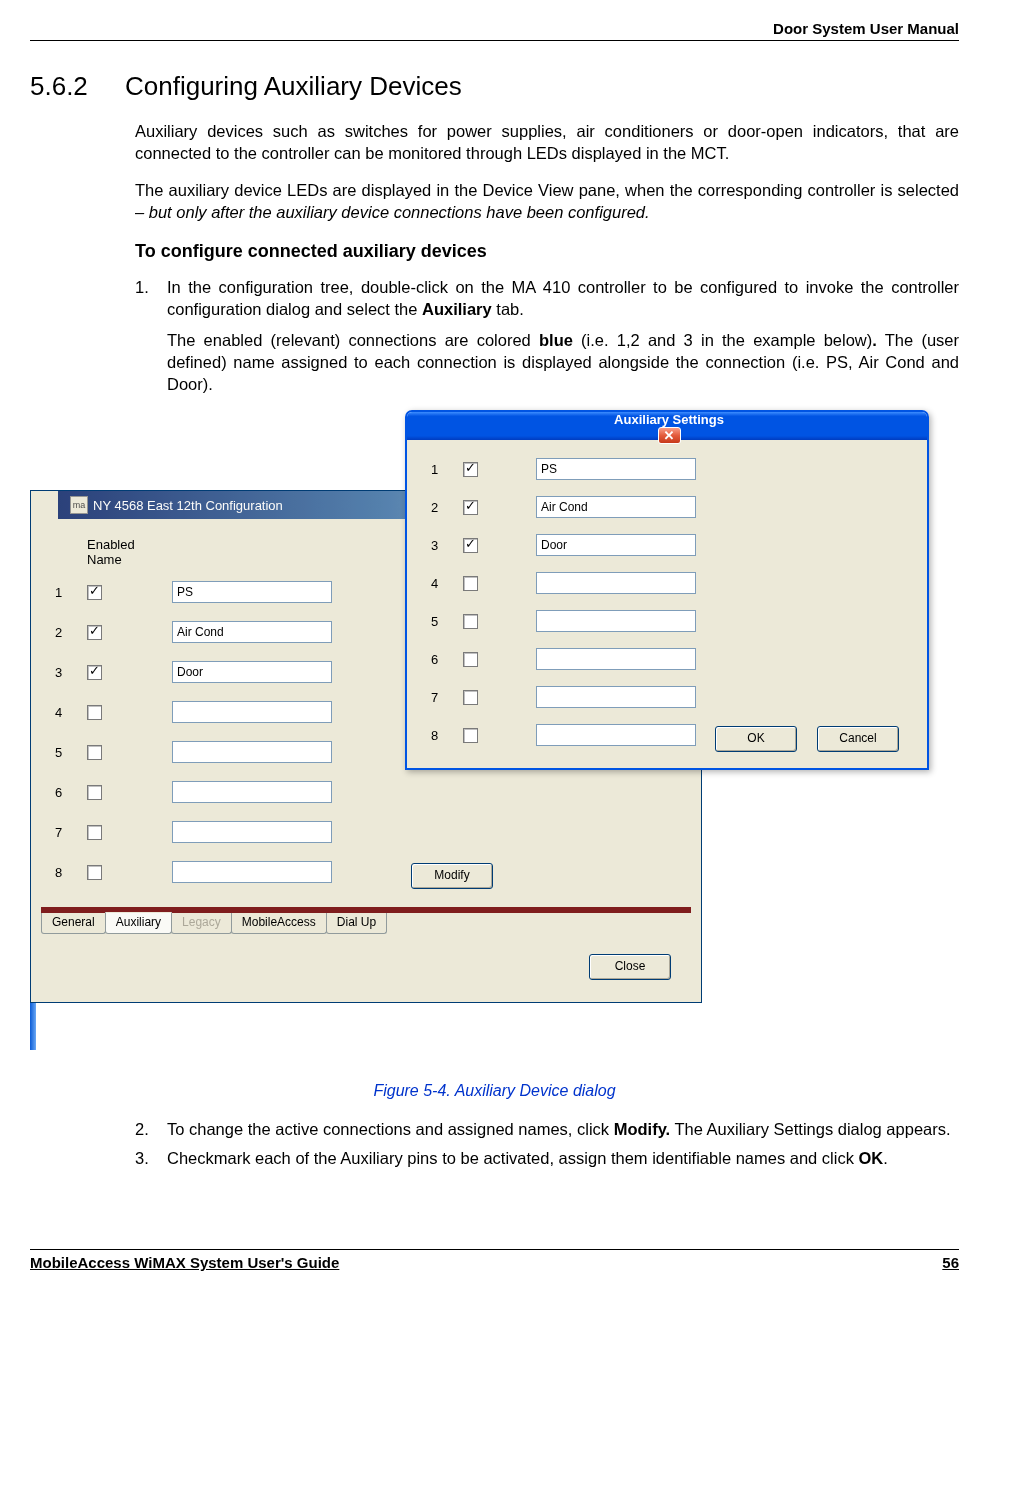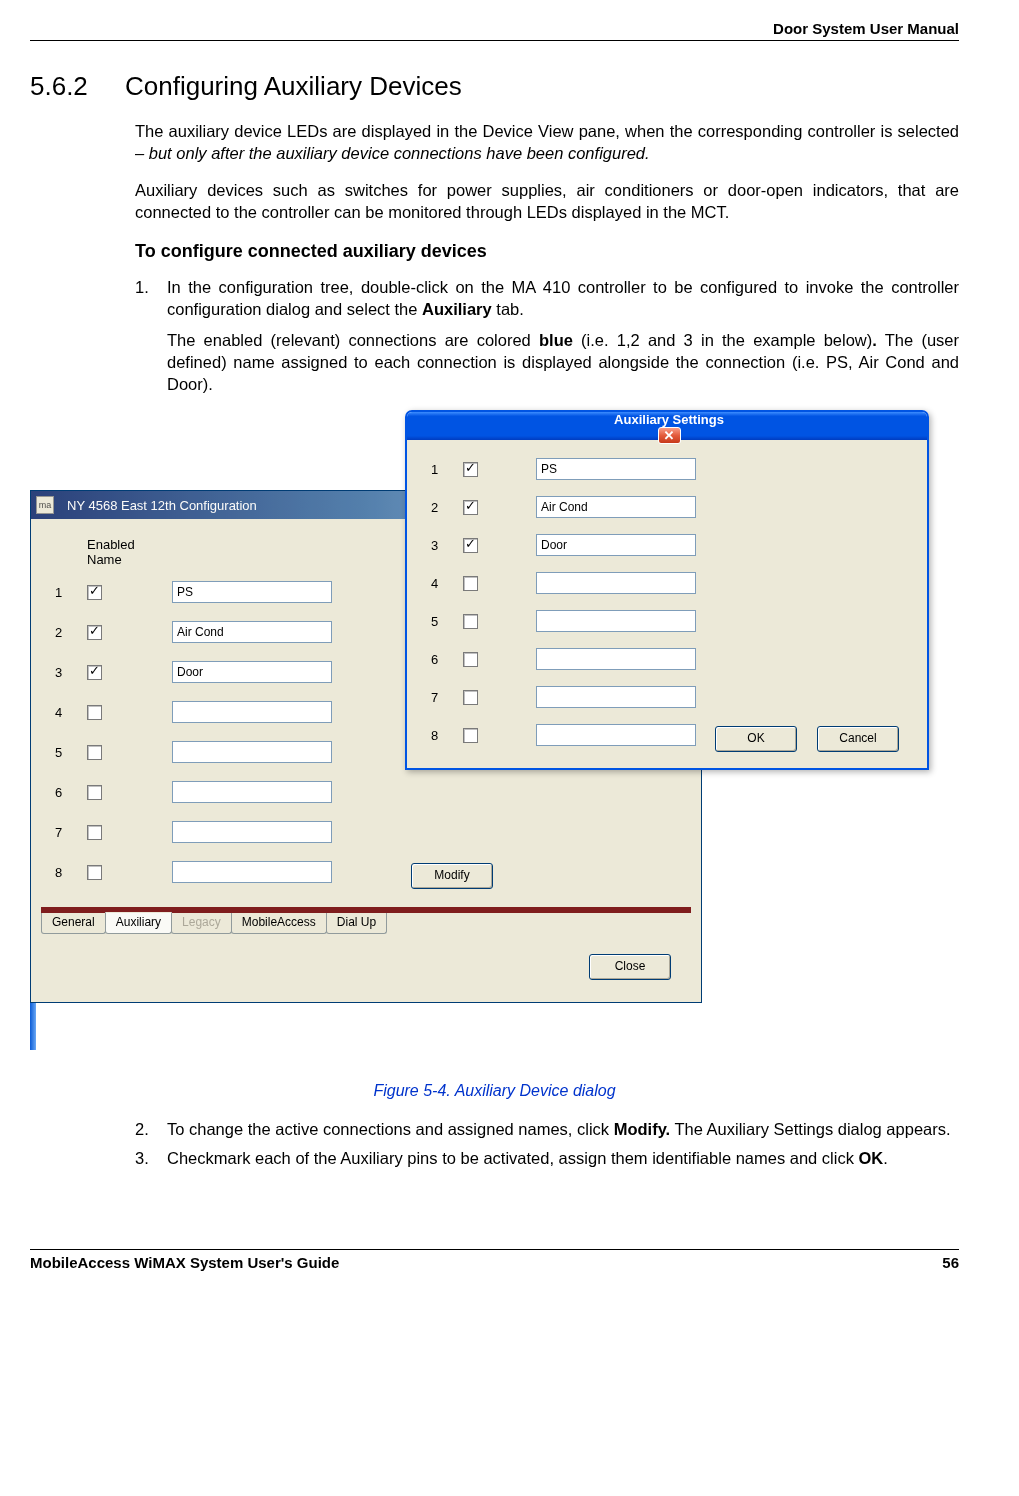--- a/index.html
+++ b/index.html
@@ -85,42 +85,44 @@
     }
     .footer {
       border-top: 1px solid #000;
       margin-top: 80px;
       padding-top: 4px;
       display: flex;
       justify-content: space-between;
       font-family: Verdana, sans-serif;
       font-weight: bold;
       font-size: 15px;
+      text-decoration: underline;
     }
 
     
     .config-window {
       position: absolute;
       left: 0;
       top: 80px;
       width: 670px;
       background: #ece9d8;
       border: 1px solid #003c74;
     }
     .config-titlebar {
       background: linear-gradient(to right, #0a246a, #3a6ea5, #a6caf0);
       height: 28px;
       display: flex;
       align-items: center;
-      padding: 0 5px;
+      padding: 0 12px;
       color: white;
       font-family: Tahoma, sans-serif;
       font-size: 13px;
-      gap: 13px;
+      gap: 5px;
       opacity: 0.85;
+      margin-left: 27px;
     }
     .config-titlebar .icon {
       width: 16px;
       height: 16px;
       background: #ece9d8;
       border: 1px solid #888;
       display: flex;
       align-items: center;
       justify-content: center;
       font-size: 9px;
@@ -306,25 +308,25 @@
 </head>
 <body>
 
 <div class="page">
   <div class="header-right">Door System User Manual</div>
 
   <h2 class="section-heading">
     <span class="section-num">5.6.2</span><span>Configuring Auxiliary Devices</span>
   </h2>
 
+  <p class="body-text">Auxiliary devices such as switches for power supplies, air conditioners or door-open indicators, that are connected to the controller can be monitored through LEDs displayed in the MCT.</p>
+
   <p class="body-text">
     <span>The auxiliary device LEDs are displayed in the Device View pane, when the corresponding controller is selected – </span><span class="italic">but only after the auxiliary device connections have been configured.</span>
   </p>
-
-  <p class="body-text">Auxiliary devices such as switches for power supplies, air conditioners or door-open indicators, that are connected to the controller can be monitored through LEDs displayed in the MCT.</p>
 
   <div class="sub-heading">To configure connected auxiliary devices</div>
 
   <div class="list-item">
     <div class="list-num">1.</div>
     <div class="list-content">
       <span>In the configuration tree, double-click on the MA 410 controller to be configured to invoke the controller configuration dialog and select the </span><b>Auxiliary</b><span> tab.</span>
     </div>
   </div>
   <p class="list-sub">

